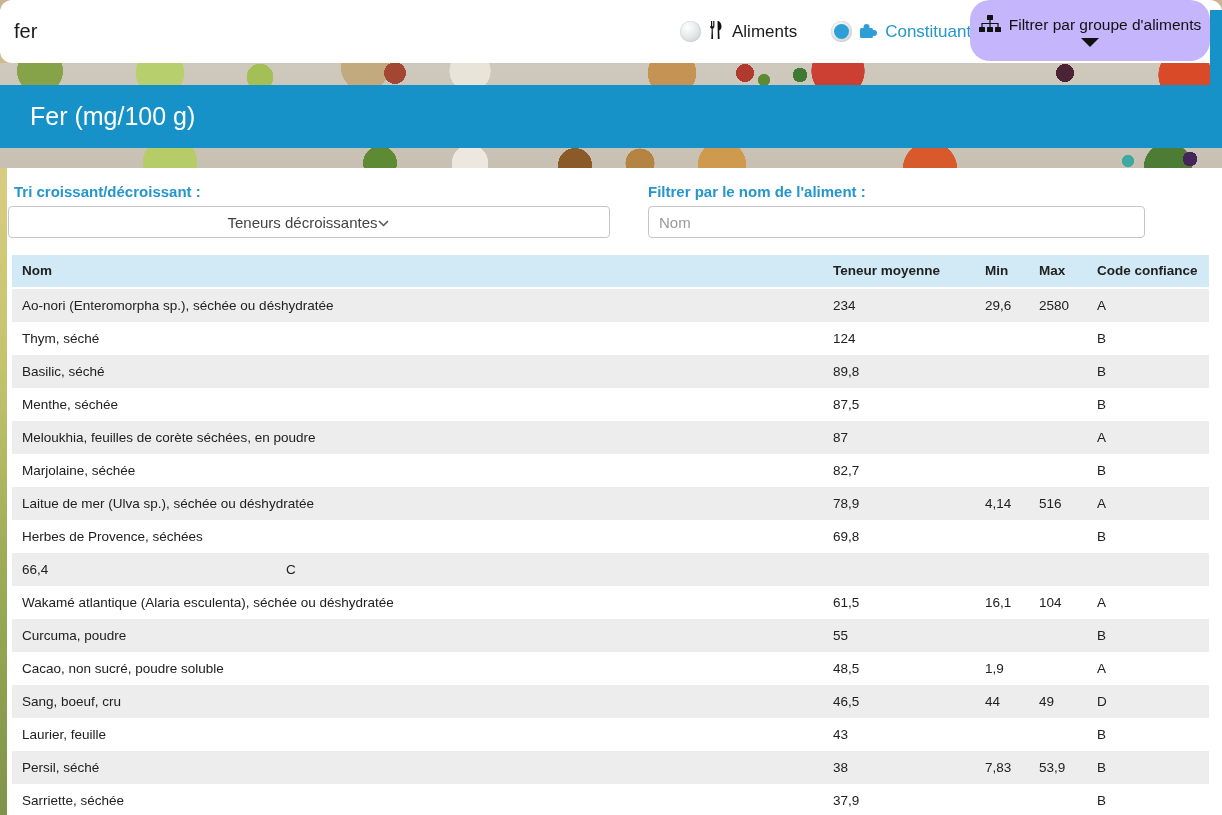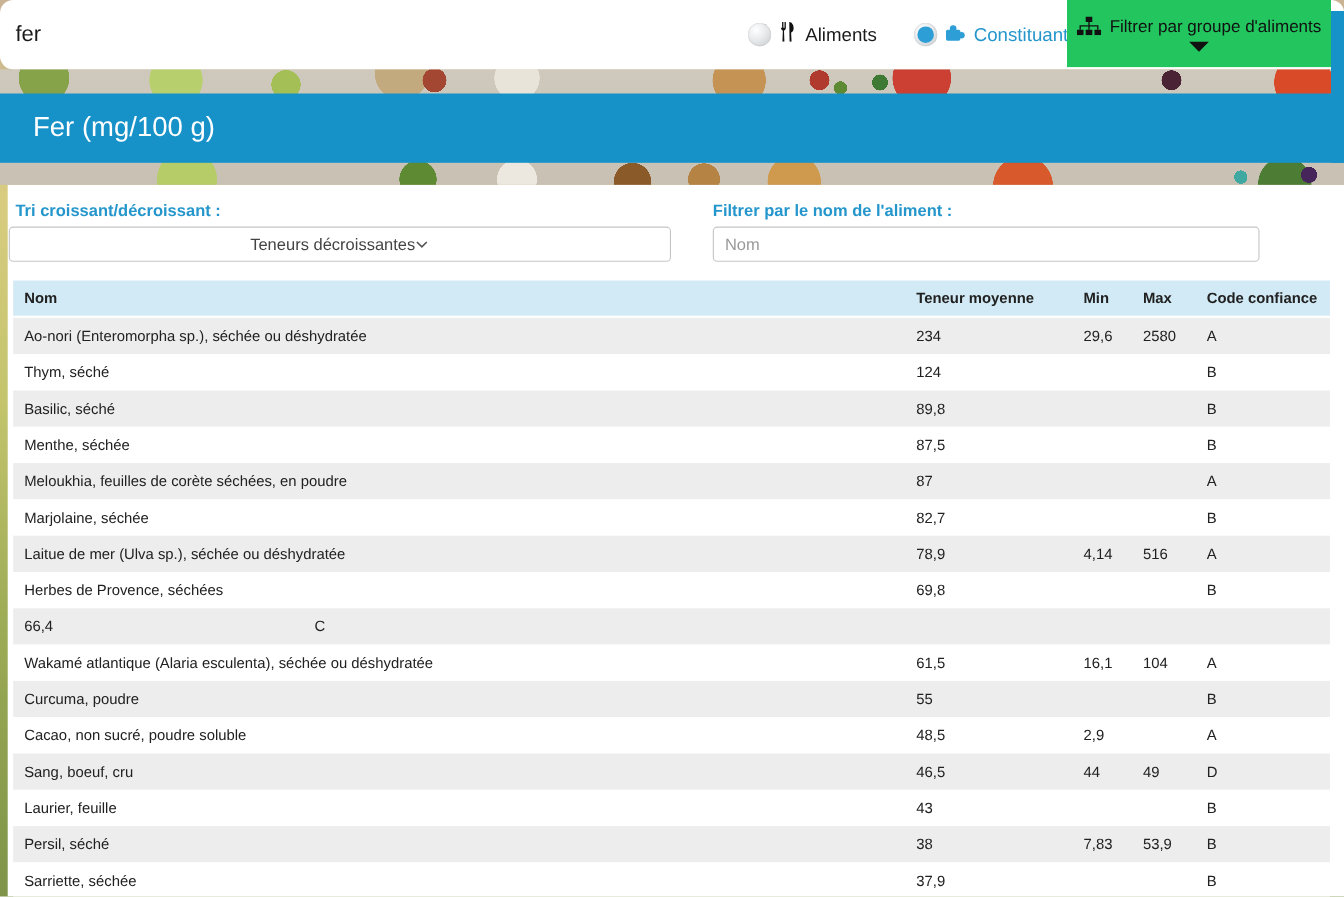--- a/index.html
+++ b/index.html
@@ -145,21 +145,21 @@
             <circle cx="7.5" cy="6" r="3"></circle>
             <circle cx="15" cy="12" r="3"></circle>
           </g>
         </svg>
       </span>
       <span class="radio-label">Constituants</span>
     </div>
   </div>
 </div>
 
-<button class="filter-btn" style="background: #22c55e;">
+<button class="filter-btn" style="background: #c4b5fd; border-radius: 20px;">
   <span class="btn-line">
     <span class="icon-svg">
       <svg width="22" height="17" viewBox="0 0 22 17">
         <g fill="#111">
           <rect x="8" y="0" width="6" height="5" rx="0.5"></rect>
           <rect x="0" y="12" width="6" height="5" rx="0.5"></rect>
           <rect x="8" y="12" width="6" height="5" rx="0.5"></rect>
           <rect x="16" y="12" width="6" height="5" rx="0.5"></rect>
         </g>
         <path stroke="#111" stroke-width="1.2" fill="none" d="M11 5v3M3 12V8.5h16V12M11 8v4"></path>
@@ -263,21 +263,21 @@
       <div class="tr row odd">
         <div class="td c1">Curcuma, poudre</div>
         <div class="td c2">55</div>
         <div class="td c3"></div>
         <div class="td c4"></div>
         <div class="td c5">B</div>
       </div>
       <div class="tr row even">
         <div class="td c1">Cacao, non sucré, poudre soluble</div>
         <div class="td c2">48,5</div>
-        <div class="td c3">2,9</div>
+        <div class="td c3">1,9</div>
         <div class="td c4"></div>
         <div class="td c5">A</div>
       </div>
       <div class="tr row odd">
         <div class="td c1">Sang, boeuf, cru</div>
         <div class="td c2">46,5</div>
         <div class="td c3">44</div>
         <div class="td c4">49</div>
         <div class="td c5">D</div>
       </div>

